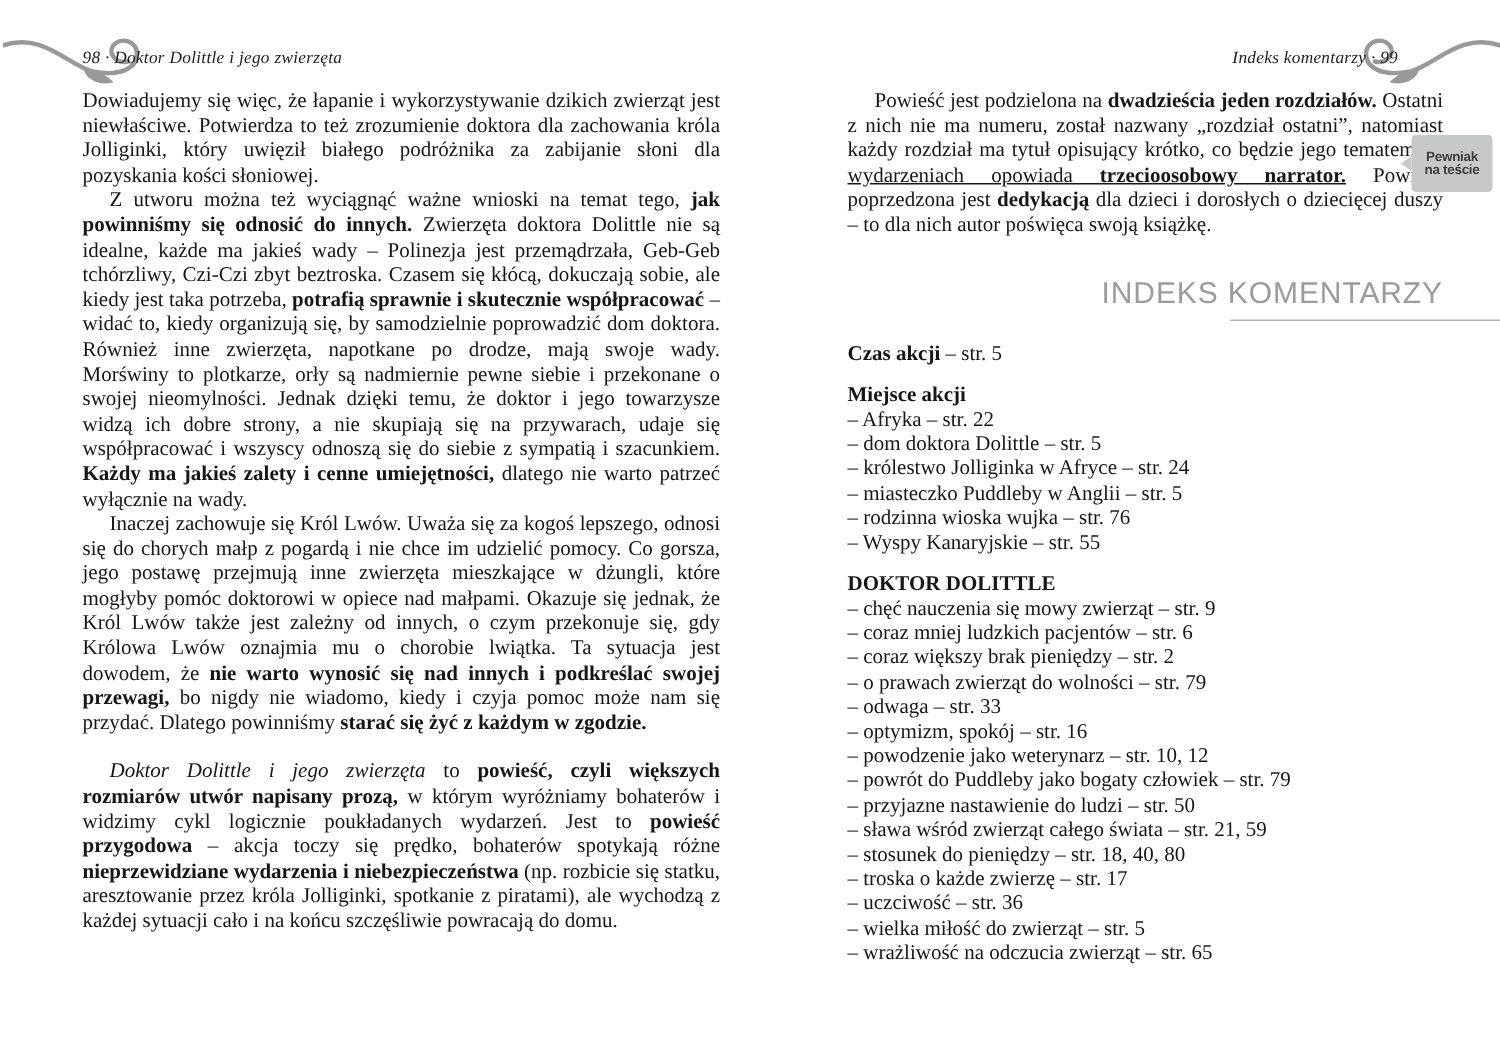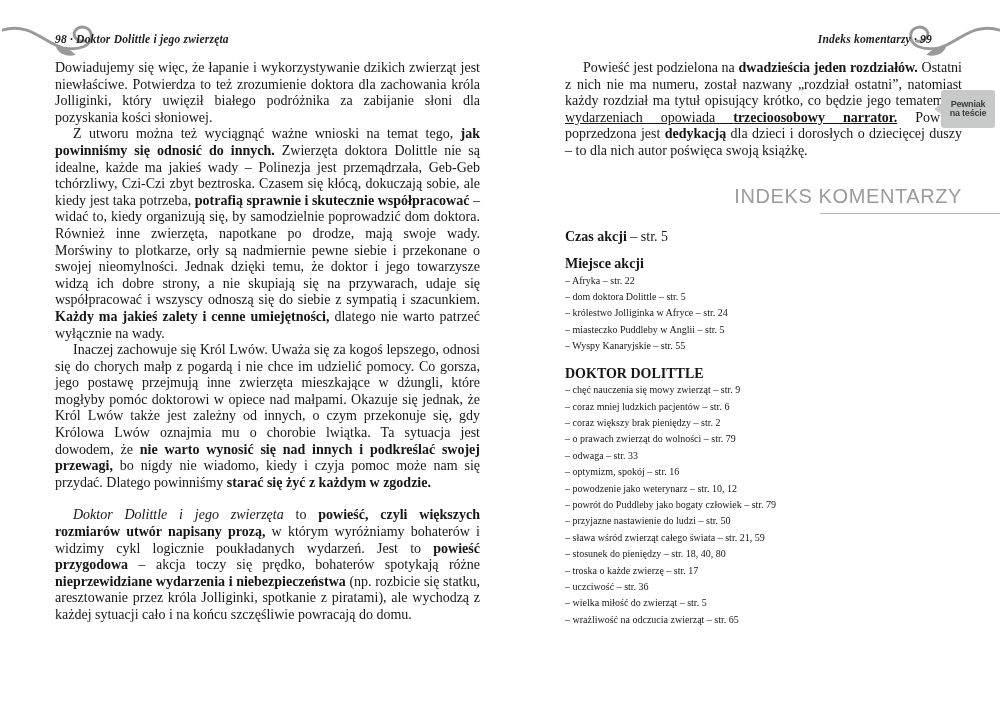--- a/index.html
+++ b/index.html
@@ -3,21 +3,21 @@
 <meta charset="utf-8">
 <style>
   html,body{margin:0;padding:0;}
   body{
     width:1000px;height:707px;position:relative;overflow:hidden;
     background:#ffffff;
     font-family:"Liberation Serif", serif;
   }
   
   .running-header{
-    position:absolute;top:33px;font-style:italic;font-weight:bold;
+    position:absolute;top:33px;font-style:italic;font-weight:normal;
     font-size:11.5px;color:#1c1c1c;letter-spacing:0.2px;
   }
   #header-left{left:55px;}
   #header-right{right:68px;}
 
   
   .ornament{position:absolute;width:108px;height:38px;}
   #ornament-left{left:2px;top:21px;}
   #ornament-right{right:0px;top:21px;transform:scaleX(-1);}
 
@@ -46,21 +46,21 @@
   .rule{position:absolute;height:1px;background:#b3b3b3;bottom:0;}
   .rule-left{left:-55px;width:222px;}
   .rule-right{right:-38px;width:180px;}
 
   .section-para{margin-top:16px;}
 
   
   .index-entry{margin-top:11px;}
   #entry-0{margin-top:15px;}
   .entry-head{font-size:14px;line-height:16.5px;color:#161616;}
-  .index-item{font-size:10px;line-height:16.4px;color:#161616;}
+  .index-item{font-size:14px;line-height:16.4px;color:#161616;}
 
   
   #margin-note{
     position:absolute;left:941px;top:90px;width:54px;height:38px;
     background:#c7c9c8;border-radius:3px;
     display:flex;flex-direction:column;align-items:center;justify-content:center;
     font-family:"Liberation Sans", sans-serif;font-size:9px;font-weight:bold;
     color:#3d3d3d;line-height:9.5px;letter-spacing:-0.2px;
   }
   #margin-note::before{
@@ -106,20 +106,21 @@
     <div></div>
   </div>
 
   <div class="index-entry">
     <div class="entry-head"><span class="b">Miejsce akcji</span><span></span></div>
     <div>
         <div class="index-item">– Afryka – str. 22</div>
         <div class="index-item">– dom doktora Dolittle – str. 5</div>
         <div class="index-item">– królestwo Jolliginka w Afryce – str. 24</div>
         <div class="index-item">– miasteczko Puddleby w Anglii – str. 5</div>
+        <div class="index-item">– rodzinna wioska wujka – str. 76</div>
         <div class="index-item">– Wyspy Kanaryjskie – str. 55</div>
       </div>
   </div>
 
   <div class="index-entry">
     <div class="entry-head"><span class="b">DOKTOR DOLITTLE</span><span></span></div>
     <div>
         <div class="index-item">– chęć nauczenia się mowy zwierząt – str. 9</div>
         <div class="index-item">– coraz mniej ludzkich pacjentów – str. 6</div>
         <div class="index-item">– coraz większy brak pieniędzy – str. 2</div>

